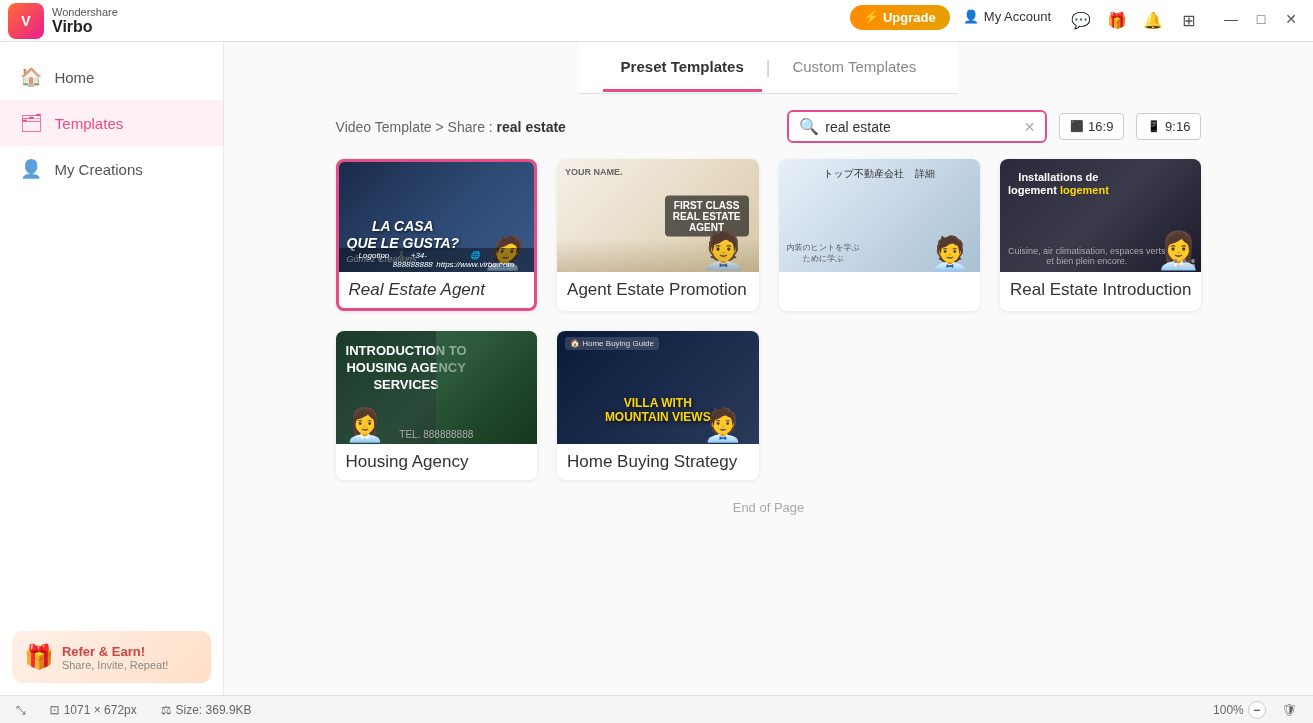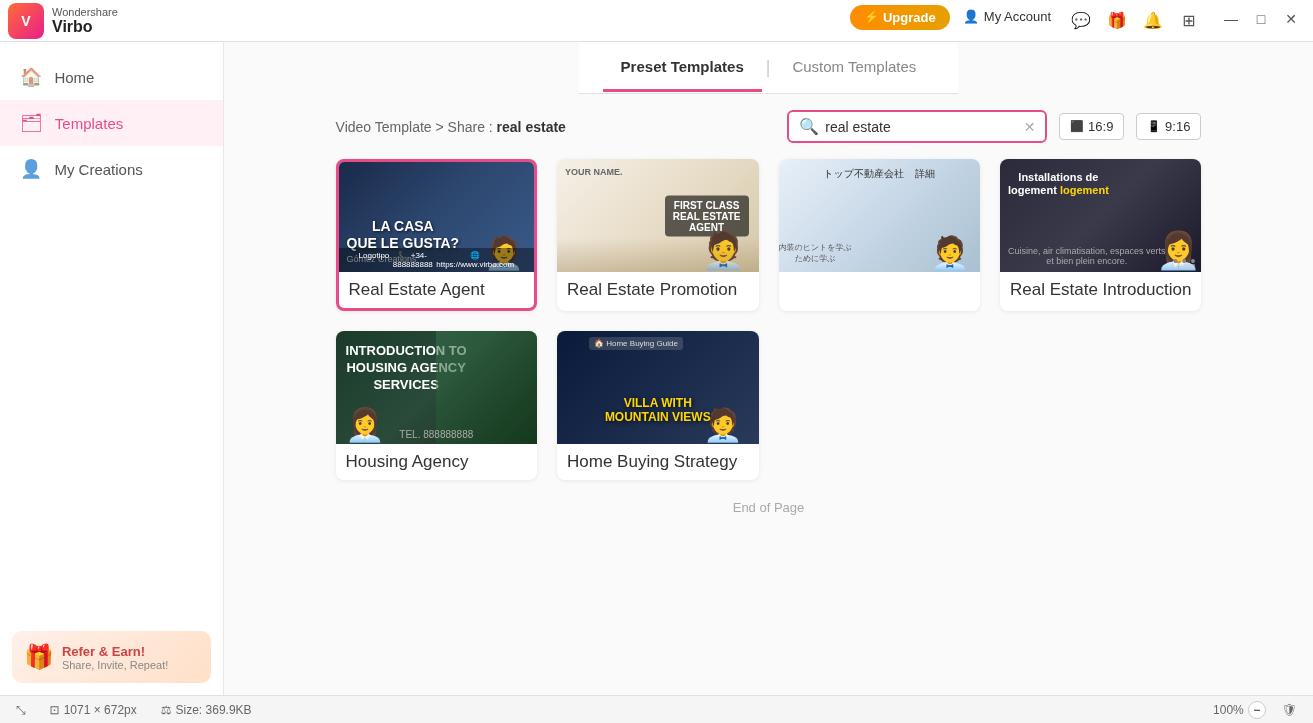--- a/index.html
+++ b/index.html
@@ -248,20 +248,21 @@
       background: white;
       border-radius: 8px;
       overflow: hidden;
       cursor: pointer;
       box-shadow: 0 1px 4px rgba(0,0,0,0.08);
       transition: box-shadow 0.2s;
     }
     .template-card.selected {
       border: 3px solid #e84c88;
       border-radius: 8px;
+      font-style: italic;
     }
     .template-thumbnail {
       width: 100%;
       aspect-ratio: 16/9;
       overflow: hidden;
       position: relative;
     }
     .template-thumb-img {
       width: 100%;
       height: 100%;
@@ -538,29 +539,29 @@
 
         <div class="template-card">
           <div class="template-thumbnail">
             <div class="template-thumb-img thumb-real-estate-promo">
               <div style="position:absolute;top:8px;left:8px;font-size:9px;color:#666;font-weight:600;">YOUR NAME.</div>
               <div class="thumb-first-class">FIRST CLASS<br>REAL ESTATE<br>AGENT</div>
               <div style="position:absolute;right:12px;bottom:0;font-size:36px;">🧑‍💼</div>
               <div style="position:absolute;bottom:0;left:0;right:0;height:30%;background:linear-gradient(transparent,rgba(139,110,60,0.3));border-radius:0;"></div>
             </div>
           </div>
-          <div class="template-label">Real Estate Promotion</div>
+          <div class="template-label">Agent Estate Promotion</div>
         </div>
 
         <div class="template-card">
           <div class="template-thumbnail">
             <div class="template-thumb-img thumb-real-estate-agents-jp">
               <div class="thumb-jp-text">トップ不動産会社 &nbsp;&nbsp; 詳細</div>
               <div style="position:absolute;right:10px;bottom:0;font-size:32px;">🧑‍💼</div>
-              <div style="position:absolute;bottom:8px;left:0;font-size:8px;color:#555;line-height:1.4;max-width:55%;">内装のヒントを学ぶ<br>ために学ぶ</div>
+              <div style="position:absolute;bottom:8px;left:8px;font-size:8px;color:#555;line-height:1.4;max-width:55%;">内装のヒントを学ぶ<br>ために学ぶ</div>
             </div>
           </div>
         </div>
 
         <div class="template-card">
           <div class="template-thumbnail">
             <div class="template-thumb-img thumb-real-estate-intro">
               <div class="thumb-fr-text">Installations de<br>logement <em>logement</em></div>
               <div style="position:absolute;bottom:6px;left:8px;font-size:9px;color:#aaa;">Cuisine, air climatisation, espaces verts<br>et bien plein encore.</div>
               <div class="thumb-fr-person">👩‍💼</div>
@@ -581,21 +582,21 @@
               <div style="position:absolute;right:0;top:0;bottom:0;width:50%;background:linear-gradient(135deg,rgba(60,120,80,0.5),rgba(20,60,30,0.8));"></div>
               <div style="position:absolute;bottom:4px;left:50%;transform:translateX(-50%);font-size:10px;color:#aaa;white-space:nowrap;">TEL. 888888888</div>
             </div>
           </div>
           <div class="template-label">Housing Agency</div>
         </div>
 
         <div class="template-card">
           <div class="template-thumbnail">
             <div class="template-thumb-img thumb-home-buying">
-              <div style="position:absolute;top:6px;left:8px;background:rgba(255,255,255,0.15);border-radius:3px;padding:2px 5px;font-size:8px;color:#ddd;display:flex;align-items:center;gap:3px;margin-left:24px;">🏠 Home Buying Guide</div>
+              <div style="position:absolute;top:6px;left:8px;background:rgba(255,255,255,0.15);border-radius:3px;padding:2px 5px;font-size:8px;color:#ddd;display:flex;align-items:center;gap:3px;">🏠 Home Buying Guide</div>
               <div style="position:absolute;right:15px;bottom:0;font-size:32px;">🧑‍💼</div>
               <div class="thumb-villa-text">VILLA WITH<br>MOUNTAIN VIEWS</div>
             </div>
           </div>
           <div class="template-label">Home Buying Strategy</div>
         </div>
 
       </div>
 
       <div class="end-of-page">

